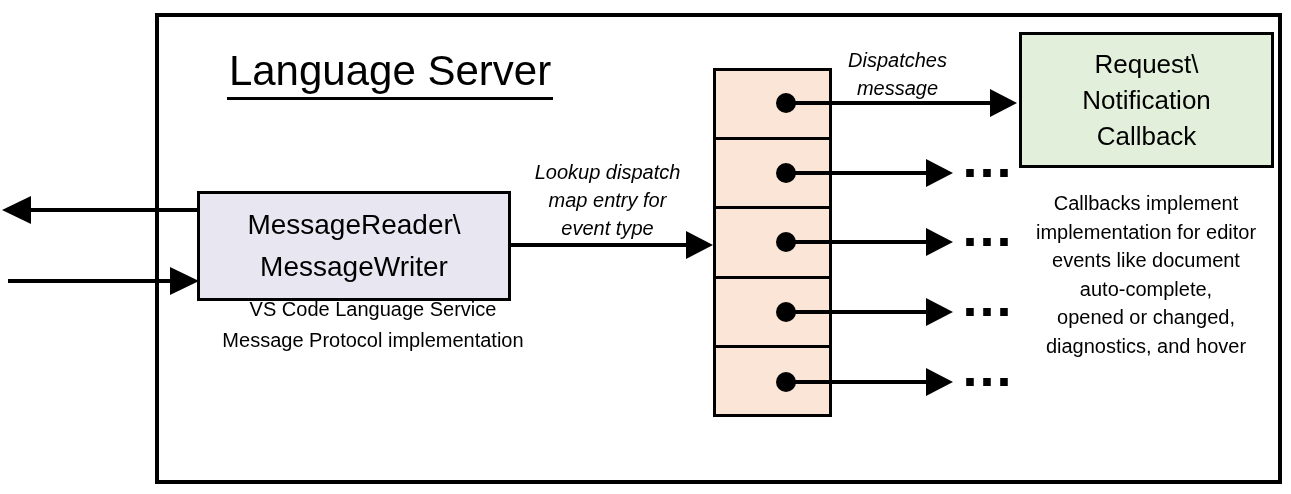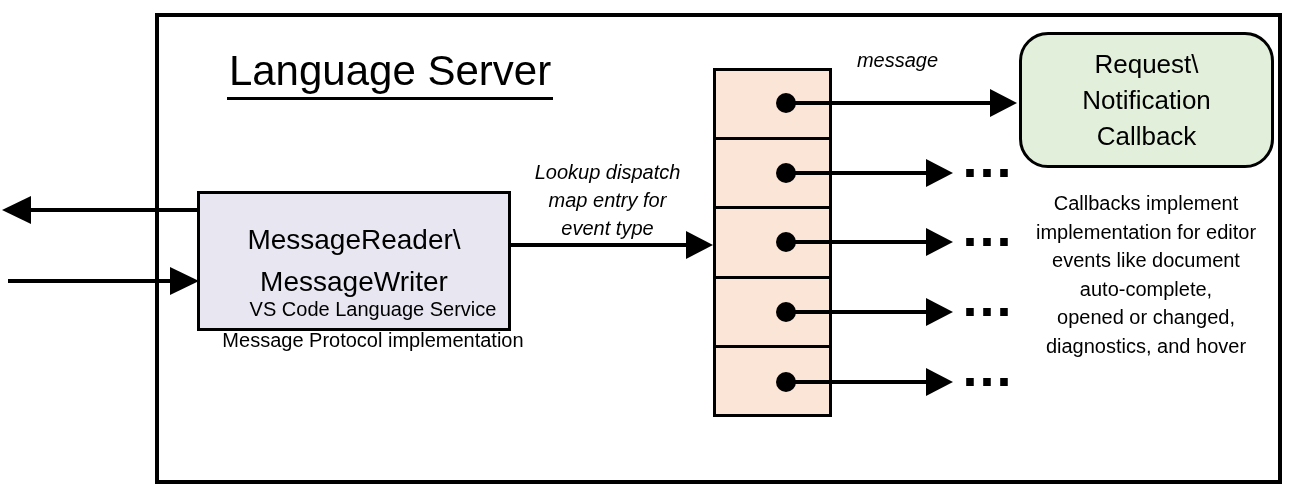--- a/index.html
+++ b/index.html
@@ -26,26 +26,26 @@
     border-bottom: 3px solid #000; padding: 0 2px 3px 2px;
   }
 
   
   .node {
     box-sizing: border-box; border: 3px solid #000; z-index: 2;
     display: flex; flex-direction: column; align-items: center; justify-content: center;
     text-align: center;
   }
   #reader-box {
-    left: 197px; top: 191px; width: 314px; height: 140px;
+    left: 197px; top: 191px; width: 314px; height: 110px;
     background: #e8e6f0; font-size: 28px; line-height: 42px;
   }
   #callback-box {
     left: 1019px; top: 32px; width: 255px; height: 136px;
-    background: #e2efda; font-size: 26px; line-height: 36px; border-radius: 29px;
+    background: #e2efda; font-size: 26px; line-height: 36px;
   }
 
   
   #dispatch-map {
     left: 713px; top: 68px; width: 119px; height: 349px;
     box-sizing: border-box; border: 3px solid #000; z-index: 2;
     display: flex; flex-direction: column; background: #fbe5d6;
   }
   .map-cell { flex: 1; background: #fbe5d6; border-top: 3px solid #000; }
   .map-cell:first-child { border-top: none; }
@@ -104,20 +104,21 @@
 
   <div id="dispatch-map" class="abs">
     <div class="map-cell"></div>
     <div class="map-cell"></div>
     <div class="map-cell"></div>
     <div class="map-cell"></div>
     <div class="map-cell"></div>
   </div>
 
   <div id="dispatches-label" class="abs caption italic">
+    <div>Dispatches</div>
     <div>message</div>
   </div>
 
   <div id="callback-box" class="abs node">
     <div>Request\</div>
     <div>Notification</div>
     <div>Callback</div>
   </div>
 
   <div id="callbacks-note" class="abs caption">

